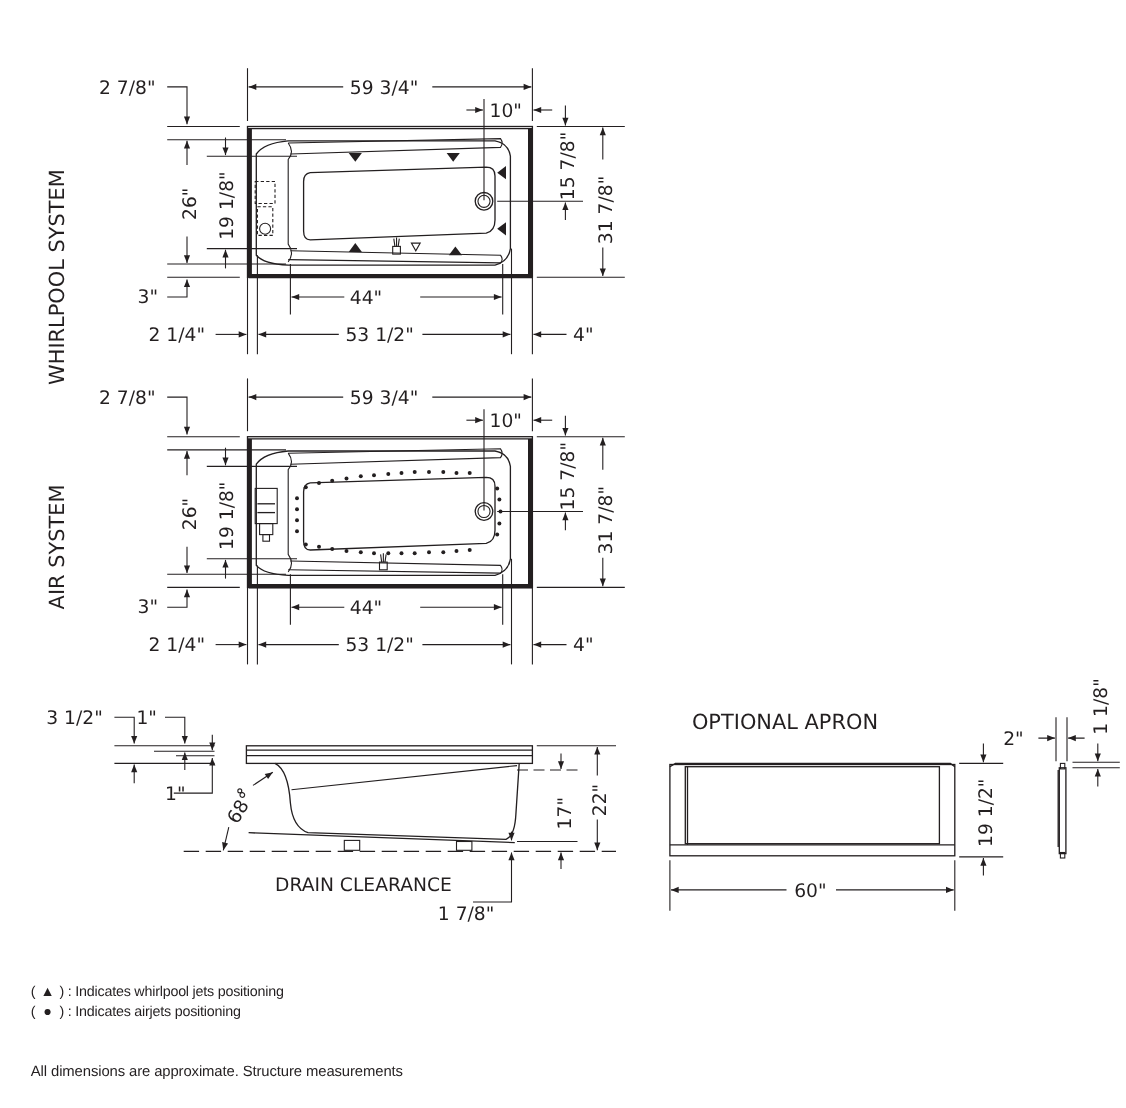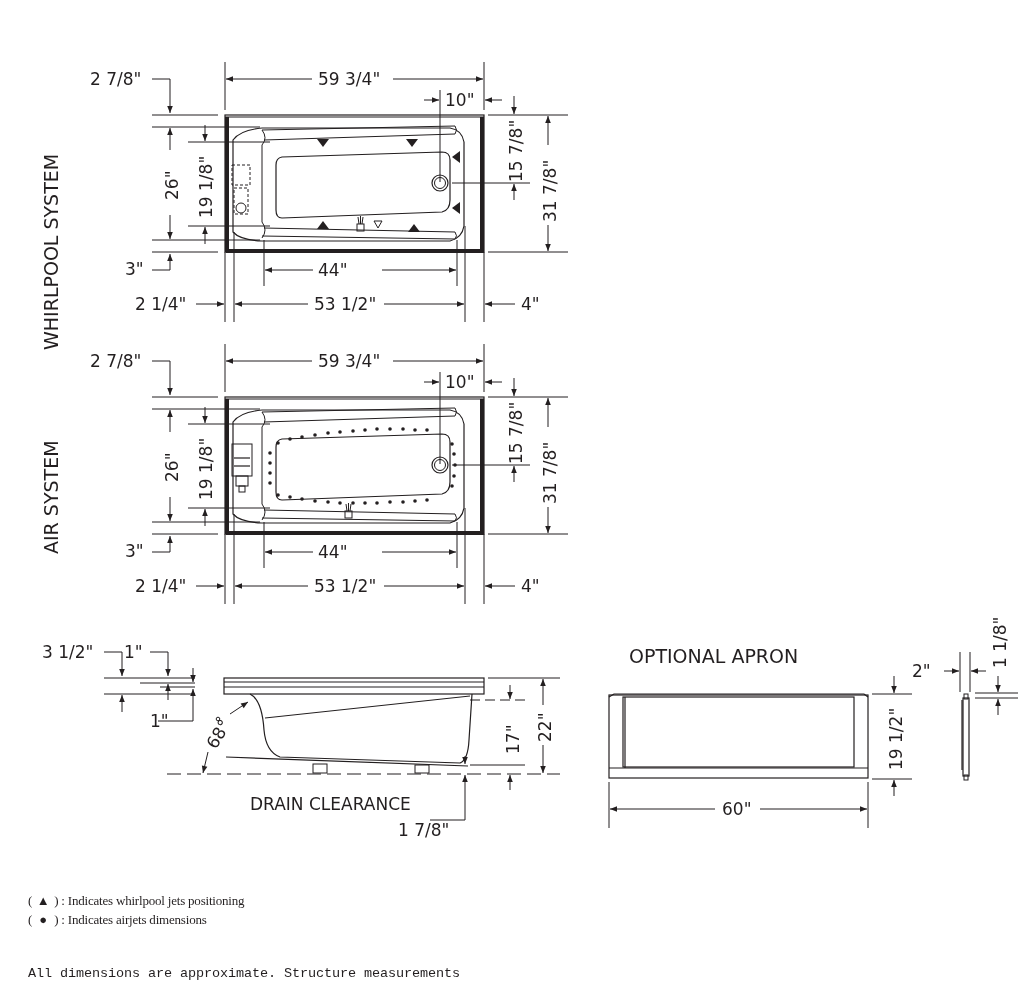--- a/index.html
+++ b/index.html
@@ -5,24 +5,24 @@
   html, body { margin:0; padding:0; background:#ffffff; }
   body { width:1024px; height:1007px; position:relative; overflow:hidden; font-family:"Liberation Sans", sans-serif; color:#231f20; }
   svg.drawing { position:absolute; left:0; top:0; }
   svg text { font-family:"DejaVu Sans", sans-serif; fill:#231f20; }
   .dim { font-size:17px; }
   .title { font-size:19px; }
   .ln { stroke:#231f20; stroke-width:1.2; fill:none; }
   .thin { stroke:#231f20; stroke-width:1; fill:none; }
   .thick { stroke:#231f20; stroke-width:4; fill:none; }
   .arrow { fill:#231f20; }
-  .legend { position:absolute; left:28px; top:892px; font-size:13px; line-height:18.5px; font-family:Liberation Serif, serif; letter-spacing:-0.2px; }
+  .legend { position:absolute; left:28px; top:892px; font-size:13px; line-height:18.5px; font-family:Liberation Sans, sans-serif; letter-spacing:-0.2px; }
   .legend .row { white-space:nowrap; }
   .legend .sym { display:inline-block; width:22px; text-align:center; }
-  .note { position:absolute; left:28px; top:966px; font-size:13.5px; line-height:15.5px; font-family:Liberation Mono, monospace; letter-spacing:-0.1px; }
+  .note { position:absolute; left:28px; top:966px; font-size:13.5px; line-height:15.5px; font-family:Liberation Sans, sans-serif; letter-spacing:-0.1px; }
 </style>
 </head>
 <body>
 
 <svg class="drawing" width="1024" height="1007" viewBox="0 0 1024 1007">
   <defs>
     <marker id="ah" viewBox="0 0 10 10" refX="10" refY="5" markerWidth="9" markerHeight="7" orient="auto-start-reverse">
       <path d="M0,1 L10,5 L0,9 z" class="arrow"></path>
     </marker>
   </defs>
@@ -328,18 +328,18 @@
     <line class="thin" x1="998" y1="715" x2="998" y2="699" marker-end="url(#ah)"></line>
     <text class="dim" transform="translate(1006,668) rotate(-90)">1 1/8"</text>
   </g>
 </svg>
 
 <div class="legend">
   <div class="row">
     <span>(</span><span class="sym">▲</span><span>) : Indicates whirlpool jets positioning</span>
   </div>
   <div class="row">
-    <span>(</span><span class="sym">●</span><span>) : Indicates airjets dimensions</span>
+    <span>(</span><span class="sym">●</span><span>) : Indicates airjets positioning</span>
   </div>
 </div>
 <div class="note">
   <div>All dimensions are approximate. Structure measurements</div>
 </div>
 
 </body></html>

